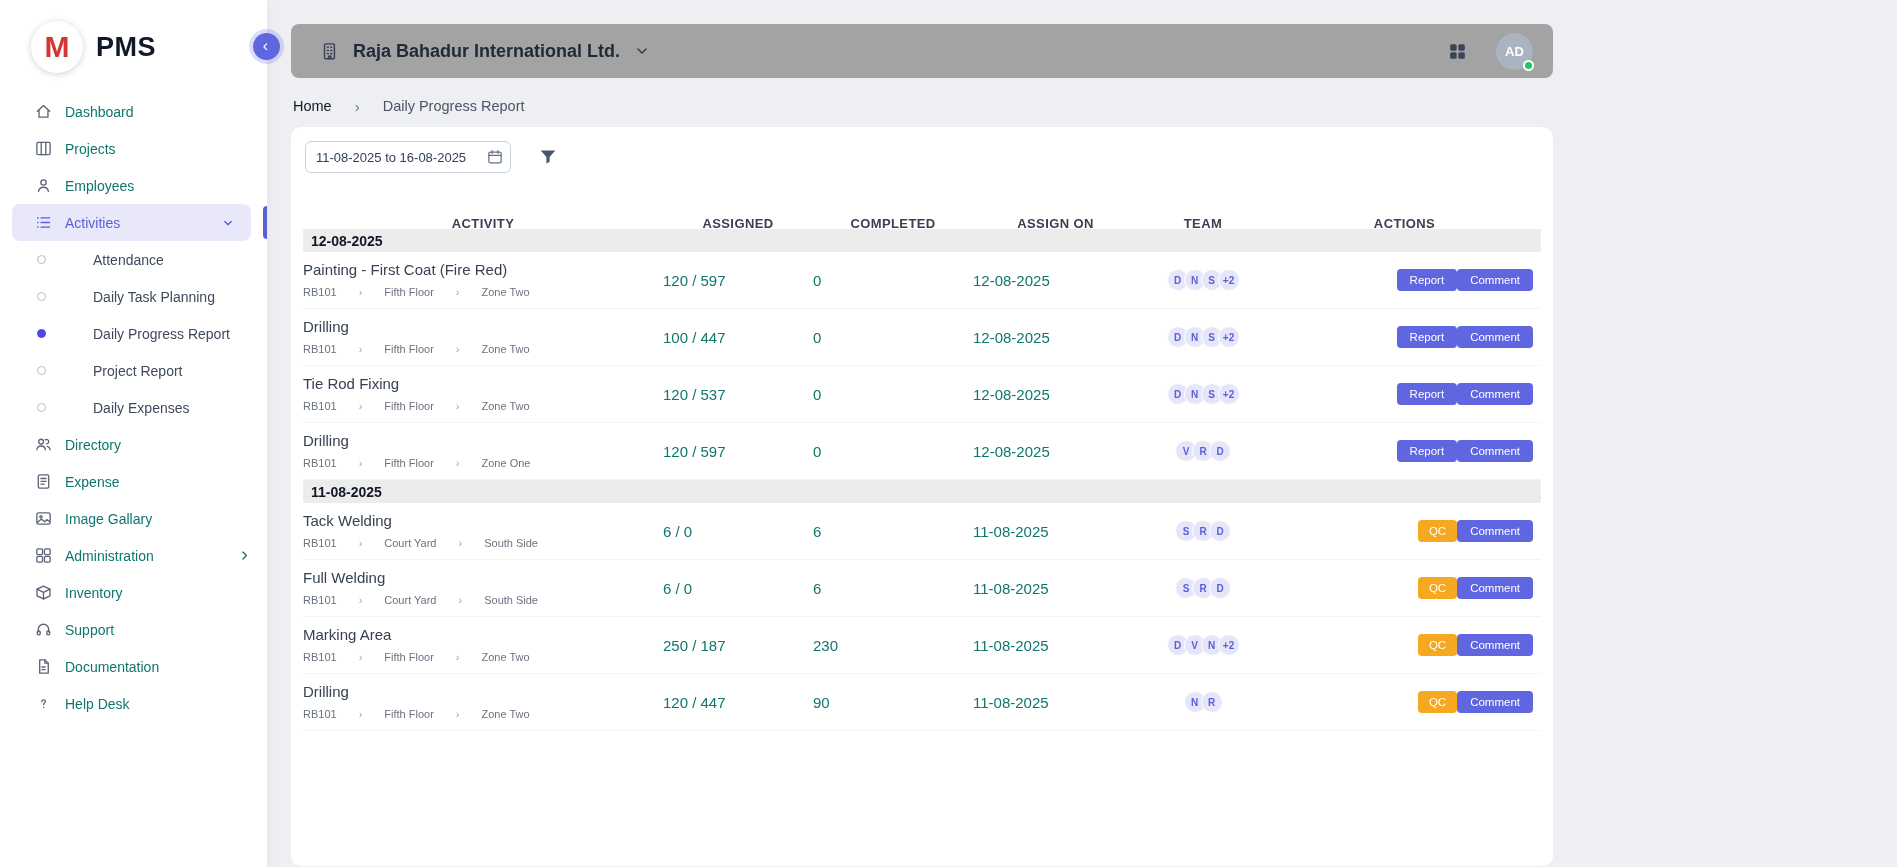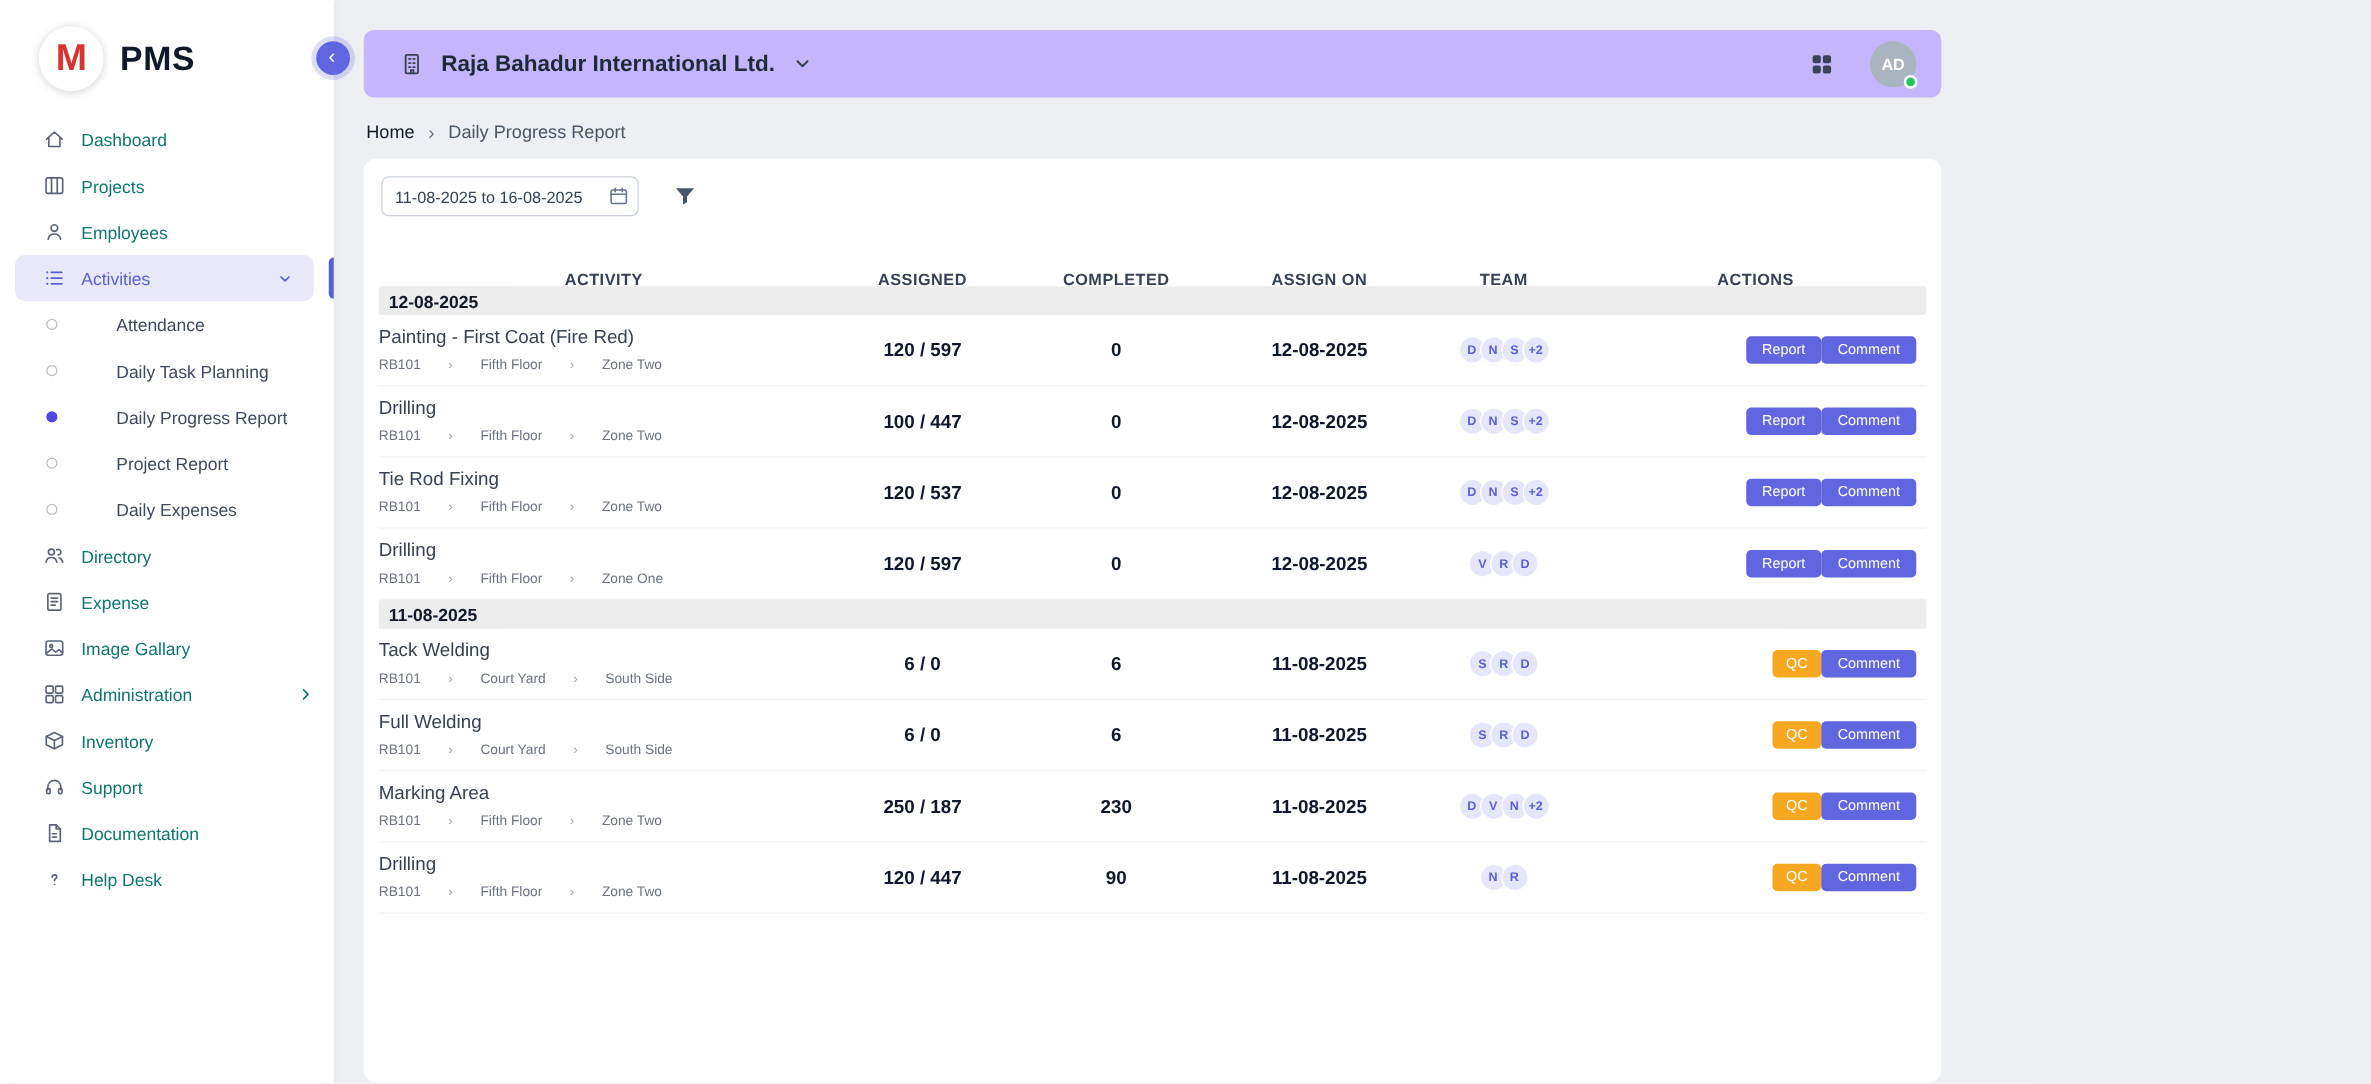--- a/index.html
+++ b/index.html
@@ -59,41 +59,41 @@
   .sub-item { display: flex; align-items: center; height: 37px; padding-left: 37px; cursor: pointer; }
   .bullet { width: 9px; height: 9px; border-radius: 50%; border: 1.5px solid #b6bcc9; }
   .sub-item.active .bullet { background: #4f46e5; border-color: #4f46e5; }
   .sub-label { margin-left: 47px; font-size: 14px; color: #3f4a5c; }
 
   
   .main { flex: 1; padding: 24px 0 0 24px; }
   .content { width: 1262px; }
 
   .topbar {
-    height: 54px; background: #c4b5fd; border-radius: 8px;
+    height: 54px; background: #a3a3a3; border-radius: 8px;
     display: flex; align-items: center; padding: 0 20px 0 28px;
   }
   .company { display: flex; align-items: center; gap: 12px; cursor: pointer; }
   .company-icon { color: #374151; display: flex; }
   .company-name { font-size: 18px; font-weight: 700; color: #1f2937; }
   .company-chevron { color: #374151; display: flex; margin-left: 2px; }
   .topbar-right { margin-left: auto; display: flex; align-items: center; gap: 28px; }
   .grid-apps { color: #3c4357; cursor: pointer; display: flex; background: none; border: none; padding: 0; }
   .avatar-wrap { position: relative; width: 37px; height: 37px; cursor: pointer; }
   .avatar {
     width: 37px; height: 37px; border-radius: 50%; background: #aab3c0;
     color: #fff; font-size: 13px; font-weight: 700;
     display: flex; align-items: center; justify-content: center;
   }
   .online-dot {
     position: absolute; right: -1px; bottom: -1px; width: 11px; height: 11px;
     border-radius: 50%; background: #22c55e; border: 2px solid #fff;
   }
 
-  .breadcrumb { display: flex; align-items: center; gap: 11px; margin: 20px 0 13px 2px; font-size: 14.5px; }
+  .breadcrumb { display: flex; align-items: center; gap: 23px; margin: 20px 0 13px 2px; font-size: 14.5px; }
   .bc-home { color: #111827; font-weight: 500; cursor: pointer; }
   .bc-sep { color: #6b7280; font-size: 15px; line-height: 1; }
   .bc-current { color: #4b5563; }
 
   .card {
     background: #fff; border-radius: 10px;
     height: 739px; padding: 12px 12px 0;
   }
 
   .filter-row { display: flex; align-items: center; gap: 27px; margin: 2px 0 14px 2px; }
@@ -115,21 +115,21 @@
   .th { font-size: 13px; font-weight: 700; color: #374151; letter-spacing: .4px; text-align: center; margin-top: 29px; }
   .group-bar {
     background: #ececec; height: 23px; display: flex; align-items: center;
     padding: 0 8px; font-size: 14px; font-weight: 700; color: #111827; border-radius: 2px;
   }
   .trow { min-height: 57px; border-bottom: 1px solid #f1f3f6; }
   .c-activity { padding: 8px 0 9px; }
   .act-title { font-size: 15px; color: #374151; margin-bottom: 8px; }
   .act-path { font-size: 11px; color: #6b7280; display: flex; align-items: center; gap: 22px; font-weight: 500; }
   .path-sep { color: #9ca3af; font-size: 11px; }
-  .c-center { text-align: center; font-size: 15px; color: #0f172a; font-weight: bold; }
+  .c-center { text-align: left; font-size: 15px; color: #0f766e; }
   .c-team { display: flex; justify-content: center; }
   .chip {
     width: 22px; height: 22px; border-radius: 50%;
     background: #e6e6fa; color: #5a5fd6; font-size: 10px; font-weight: 700;
     display: flex; align-items: center; justify-content: center;
     border: 1.5px solid #fff; margin-left: -5px;
   }
   .chip:first-child { margin-left: 0; }
   .c-actions { display: flex; justify-content: flex-end; padding-right: 8px; }
   .btn {

